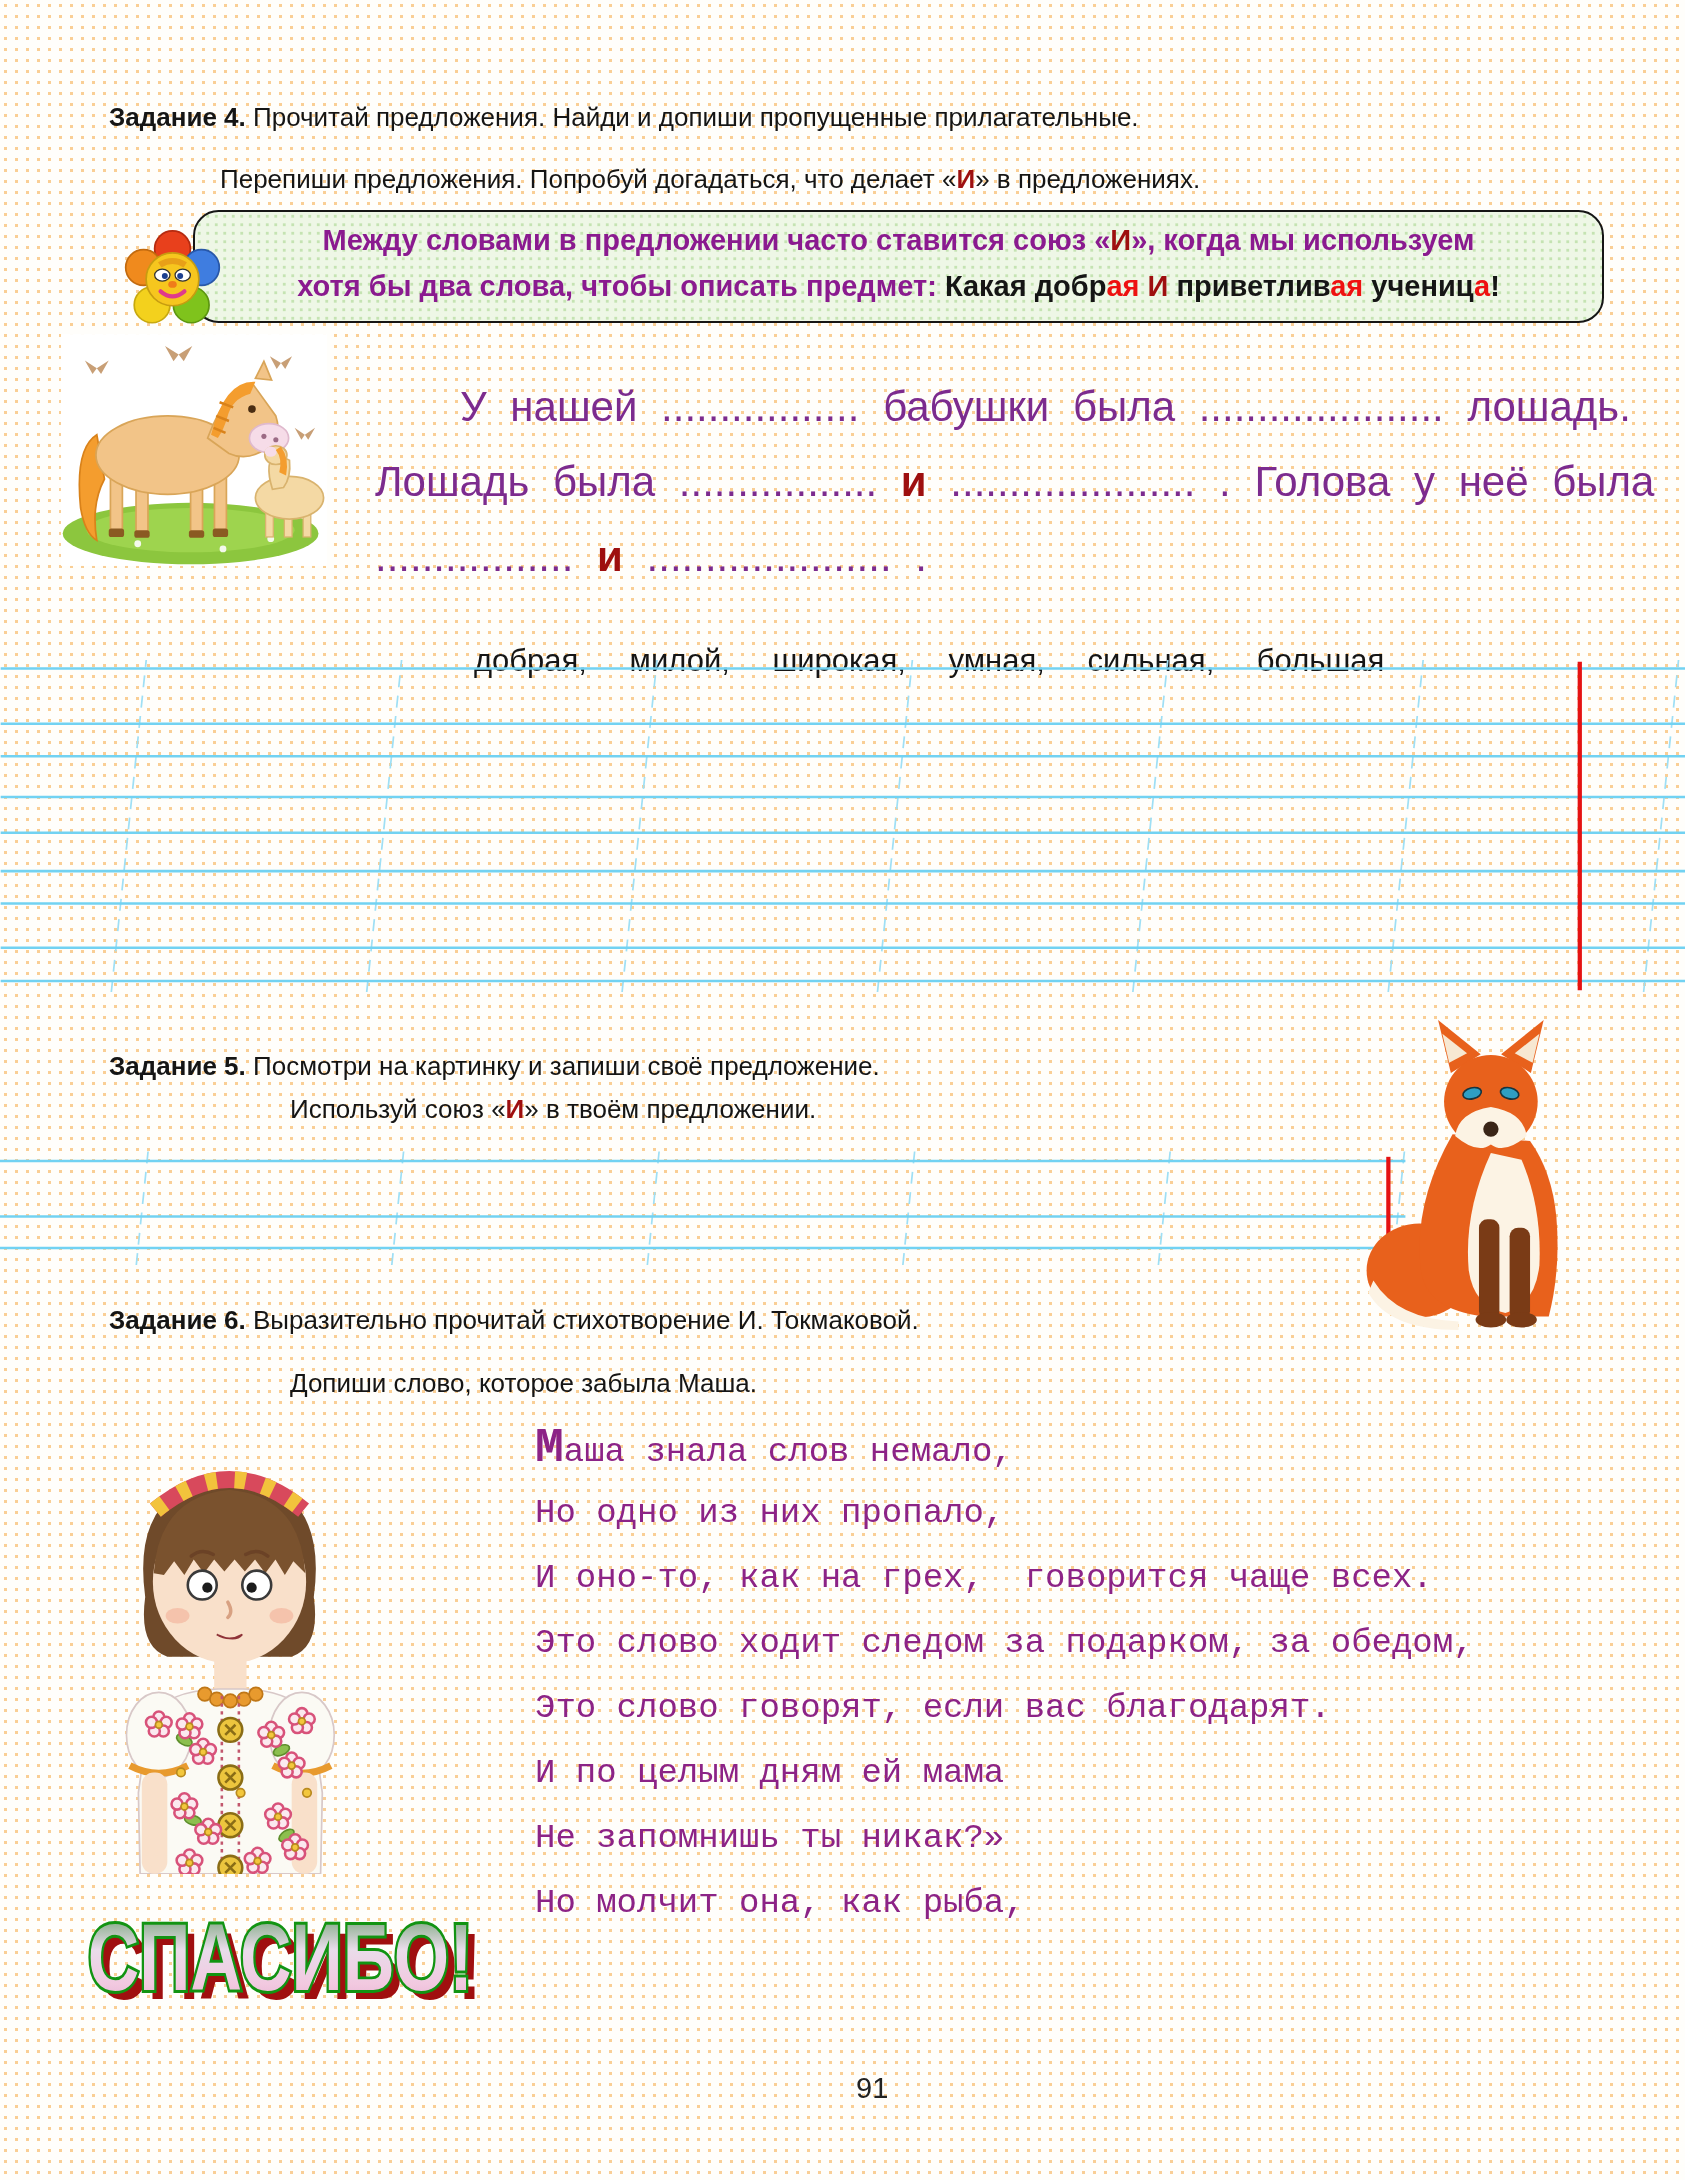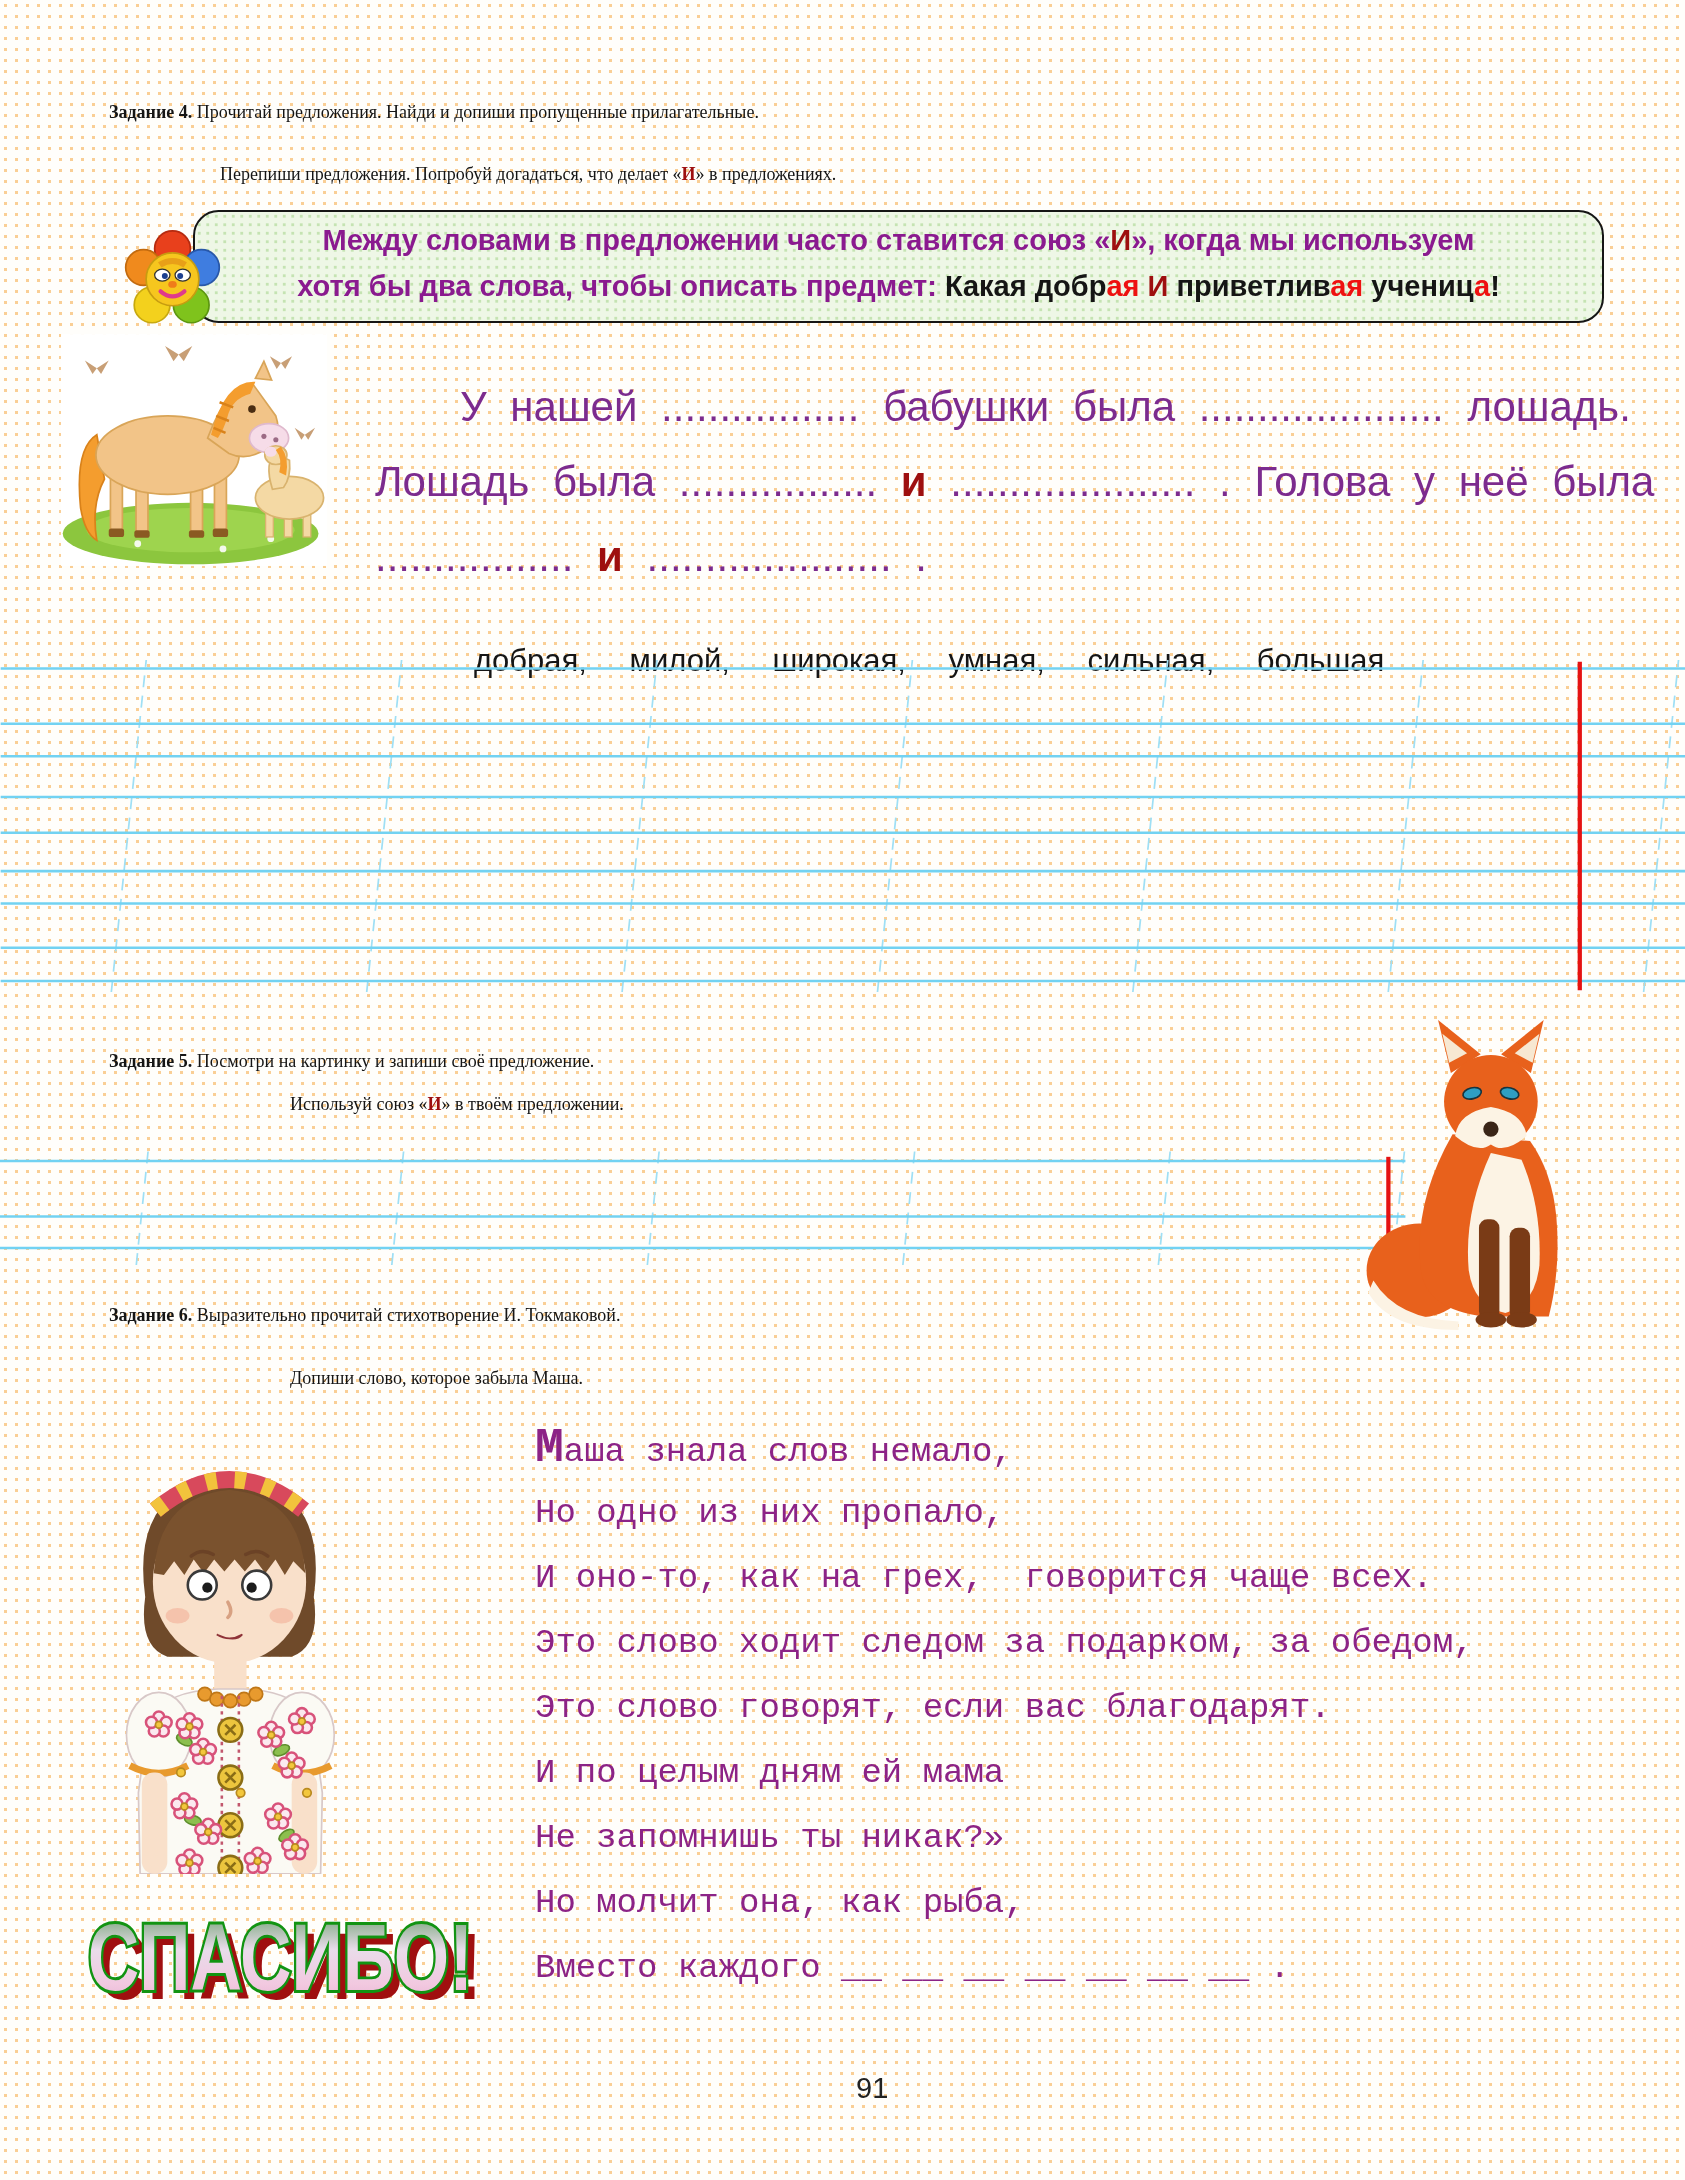--- a/index.html
+++ b/index.html
@@ -4,21 +4,21 @@
 <style>
   html,body{margin:0;padding:0;}
   body{
     width:1686px;height:2181px;position:relative;overflow:hidden;
     background-color:#fffefb;
     background-image:radial-gradient(rgba(245,167,66,0.55) 1.5px, rgba(245,167,66,0) 1.8px);
     background-size:11px 11px;
     font-family:"Liberation Sans",sans-serif;
   }
   .abs{position:absolute;}
-  .task-line{position:absolute;font-size:18px;color:#151515;white-space:pre;font-family:Liberation Serif, serif;}
+  .task-line{position:absolute;font-size:26px;color:#151515;white-space:pre;}
   .task-line b{font-weight:bold;}
   .rule-box{
     position:absolute;left:193px;top:210px;width:1407px;height:109px;
     border:2.6px solid #151515;border-radius:25.6px;
     background-color:#eef7e6;
     background-image:radial-gradient(rgba(146,203,116,0.45) 1.4px, rgba(146,203,116,0) 1.6px);
     background-size:8.5px 8.5px;
   }
   .rule-line{position:absolute;left:0;width:100%;text-align:center;font-weight:bold;font-size:29px;white-space:pre;}
   .run-p{color:#7c2b8e;}
@@ -277,17 +277,16 @@
 
 <div class="poem">
   <div class="poem-line"><span class="poem-initial">М</span><span>аша знала слов немало,</span></div>
   <div class="poem-line">Но одно из них пропало,</div>
   <div class="poem-line">И оно-то, как на грех,  говорится чаще всех.</div>
   <div class="poem-line">Это слово ходит следом за подарком, за обедом,</div>
   <div class="poem-line">Это слово говорят, если вас благодарят.</div>
   <div class="poem-line">И по целым дням ей мама</div>
   <div class="poem-line">Не запомнишь ты никак?»</div>
   <div class="poem-line">Но молчит она, как рыба,</div>
-  <div class="poem-line">Вместо каждого __ __ __ __ __ __ __ .</div>
 </div>
 
 <div class="pagenum">91</div>
 
 
 </body></html>

